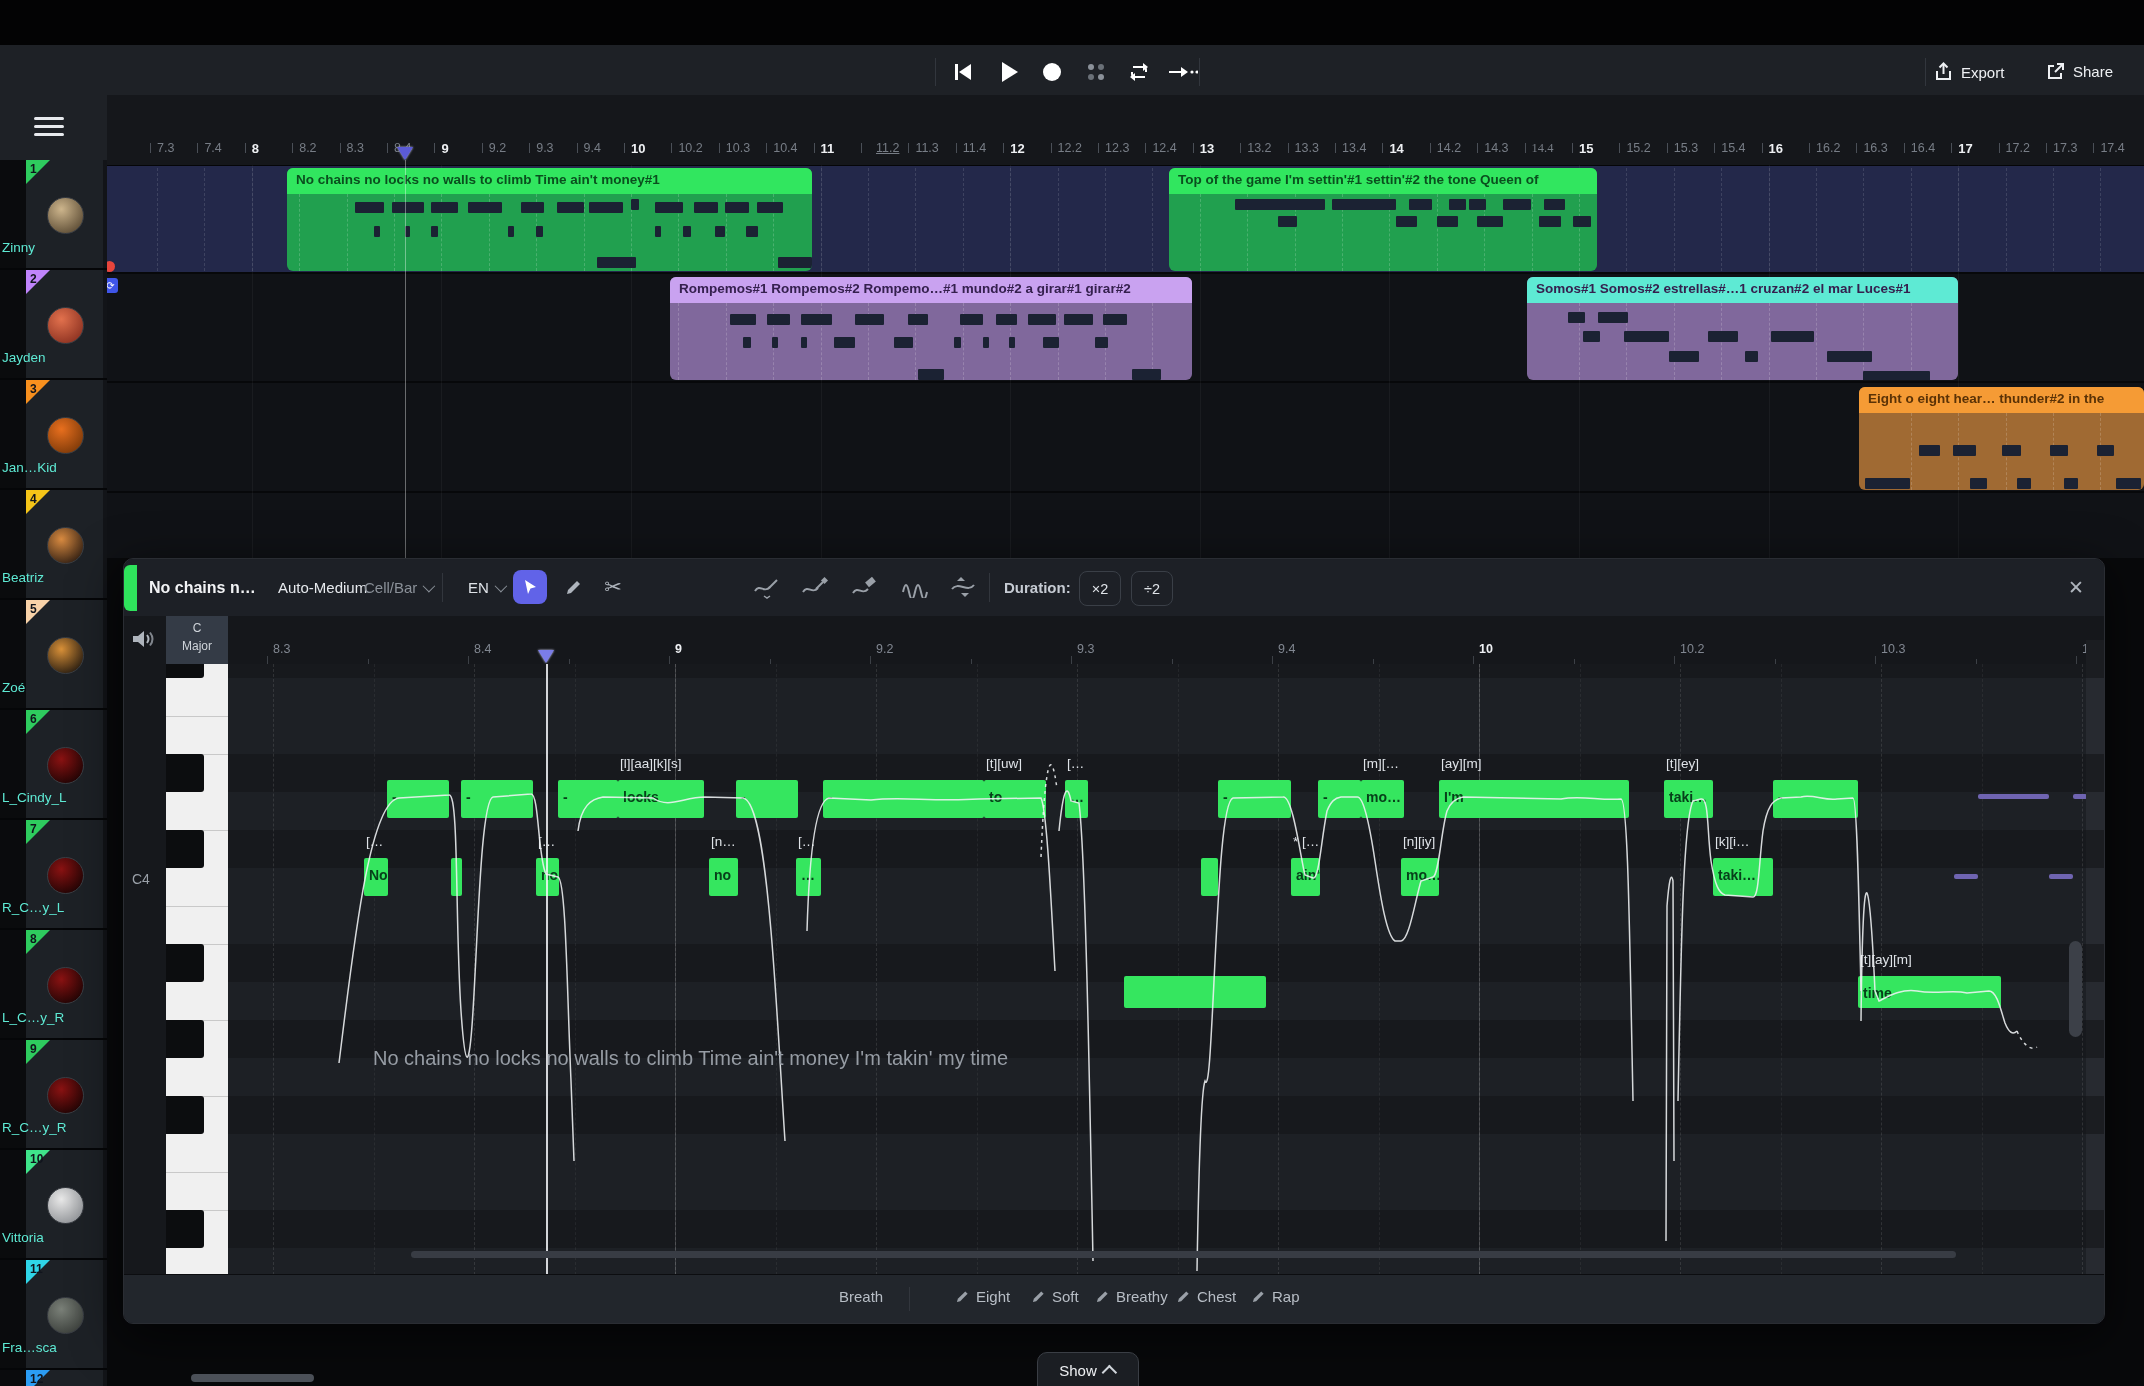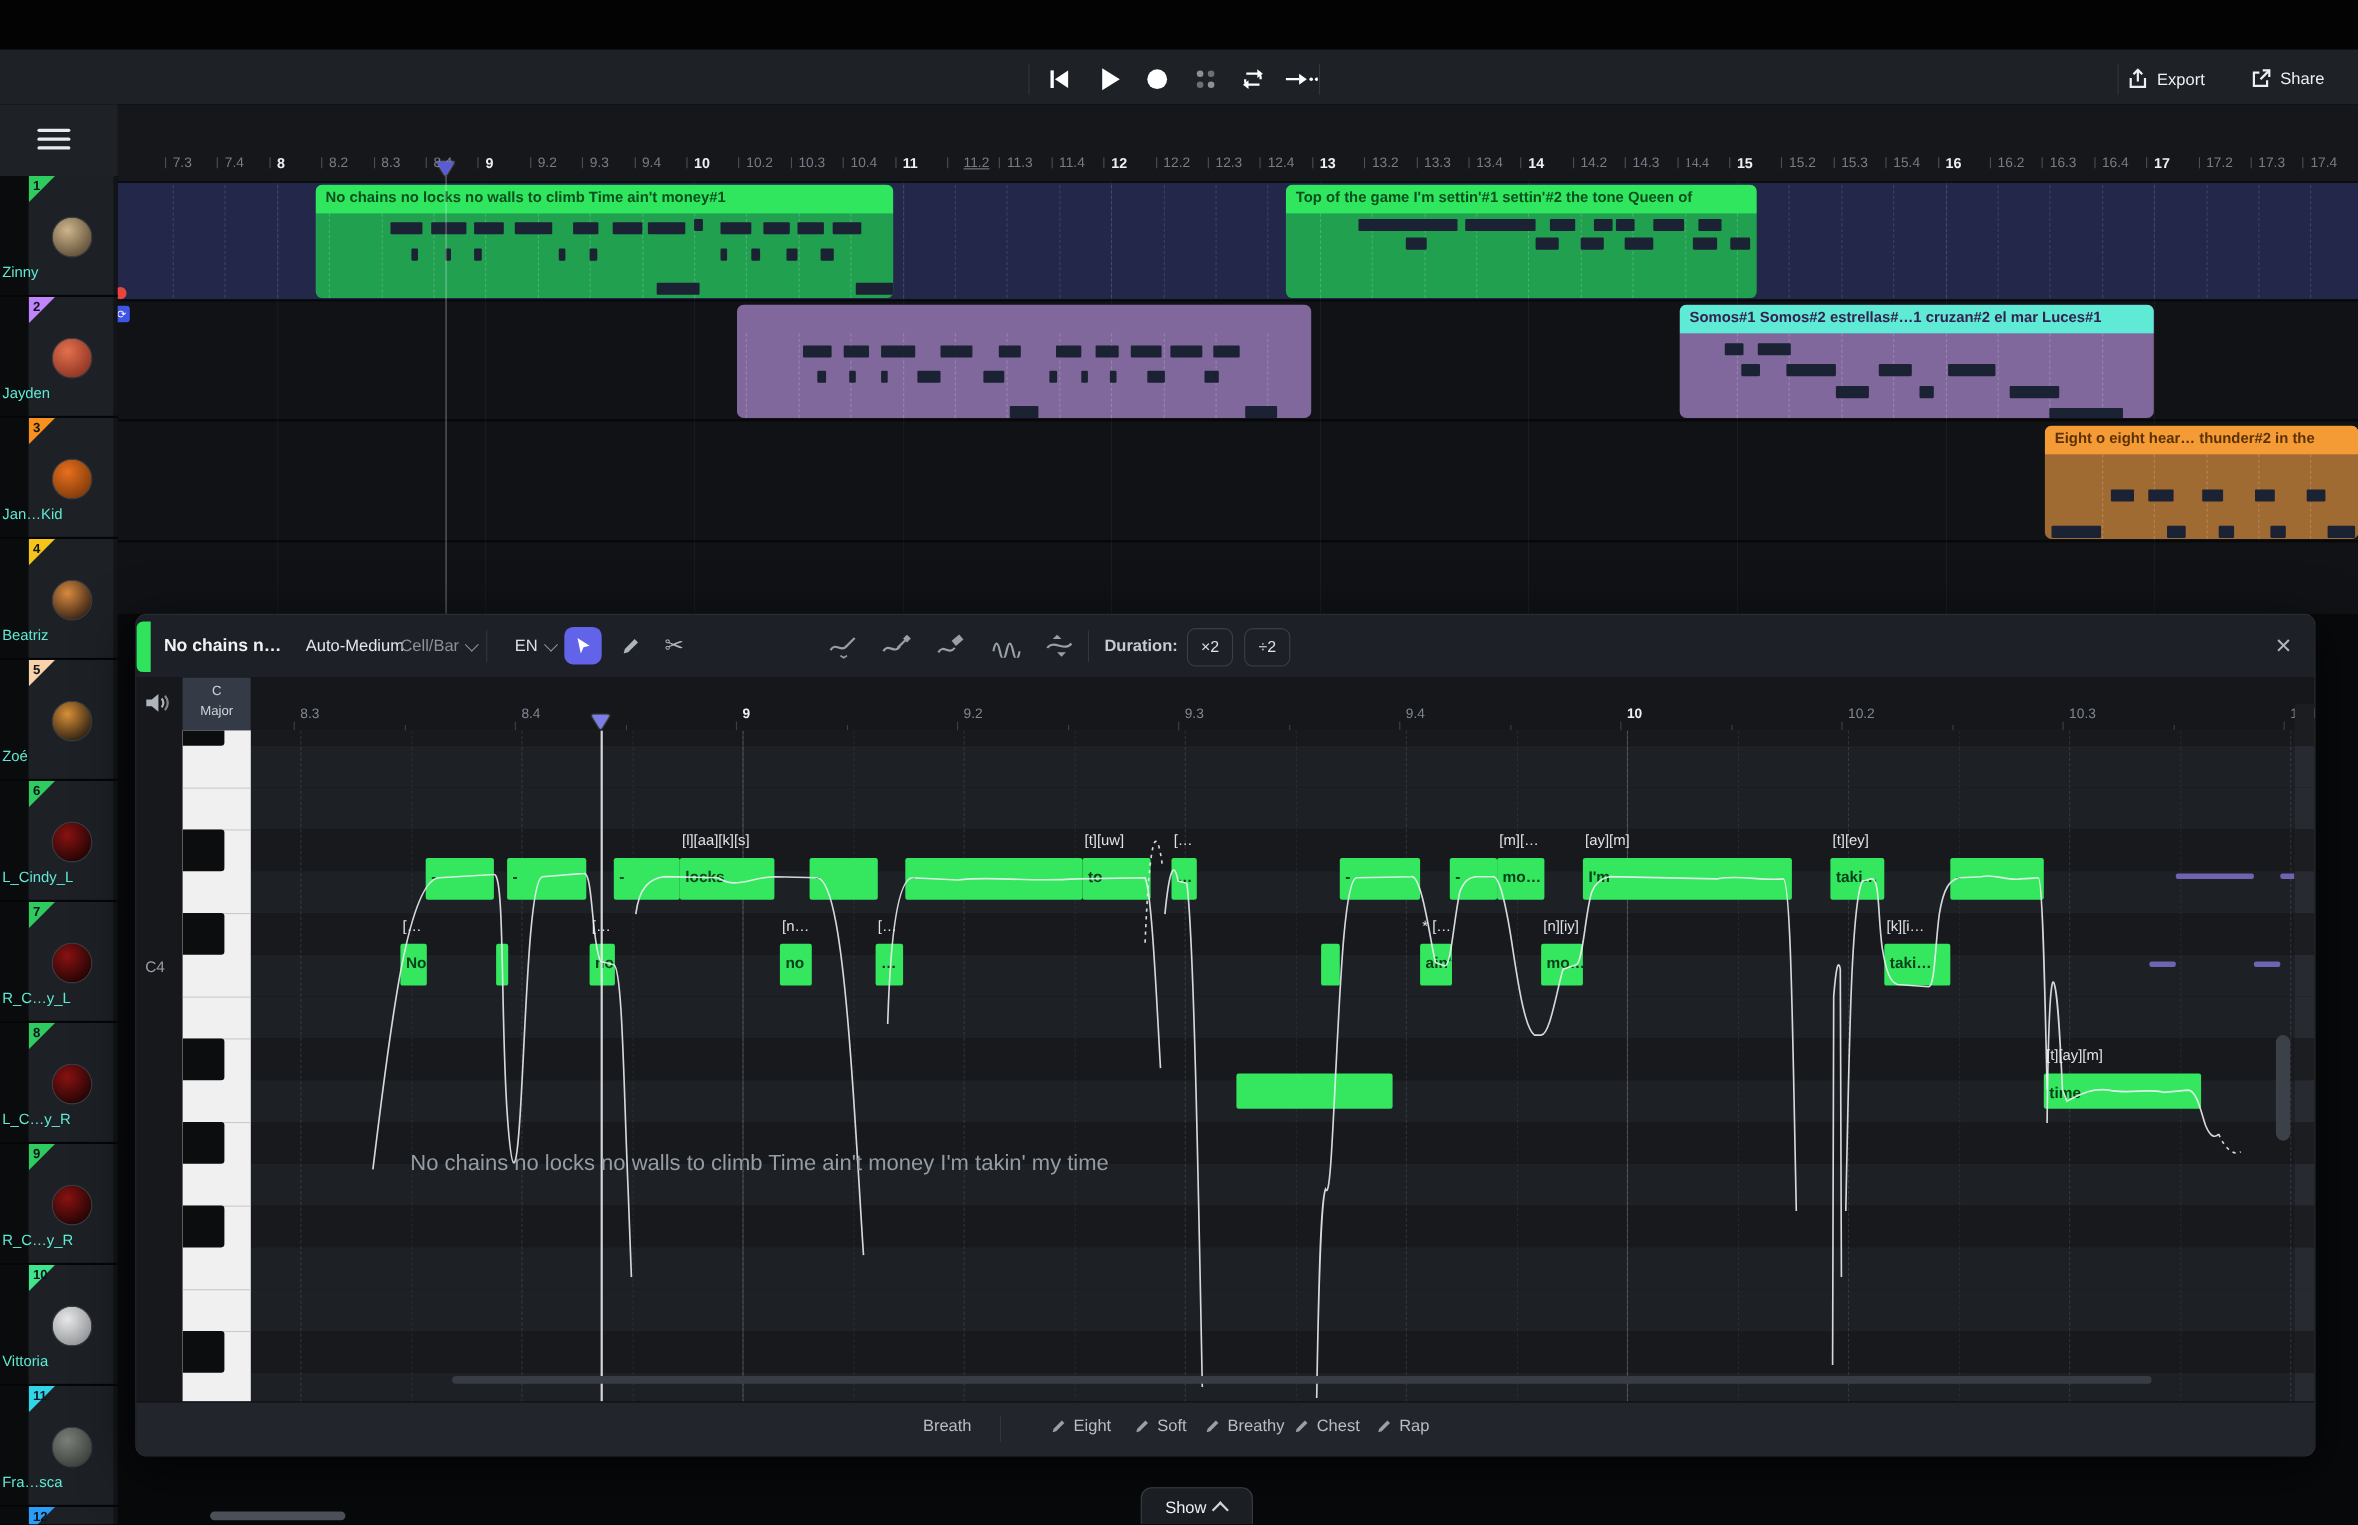--- a/index.html
+++ b/index.html
@@ -440,20 +440,23 @@
             <div class="clip-note" style="left: 164.43px; top: 33.88px; width: 20.88px;"></div>
             <div class="clip-note" style="left: 224.46px; top: 33.88px; width: 18.27px;"></div>
             <div class="clip-note" style="left: 284.49px; top: 33.88px; width: 6.264px;"></div>
             <div class="clip-note" style="left: 313.2px; top: 33.88px; width: 6.264px;"></div>
             <div class="clip-note" style="left: 339.3px; top: 33.88px; width: 5.22px;"></div>
             <div class="clip-note" style="left: 373.23px; top: 33.88px; width: 15.66px;"></div>
             <div class="clip-note" style="left: 425.43px; top: 33.88px; width: 13.05px;"></div>
             <div class="clip-note" style="left: 247.95px; top: 66.22px; width: 26.1px;"></div>
             <div class="clip-note" style="left: 461.97px; top: 66.22px; width: 28.71px;"></div>
           </div>
+          <div class="clip-head" style="background: rgb(201, 162, 240);">
+            <div class="clip-title" style="color: rgb(53, 32, 78);">Rompemos#1 Rompemos#2 Rompemo…#1 mundo#2 a girar#1 girar#2</div>
+          </div>
         </div>
         <div class="clip" style="position: absolute; left: 1527px; top: 182px; width: 431px; height: 103px; background: rgb(128, 104, 156);">
           <div class="clip-body">
             <div class="clip-dash" style="left: 52px;"></div>
             <div class="clip-dash" style="left: 99.4px;"></div>
             <div class="clip-dash" style="left: 146.8px;"></div>
             <div class="clip-dash" style="left: 194.2px;"></div>
             <div class="clip-dash" style="left: 241.6px;"></div>
             <div class="clip-dash" style="left: 289px;"></div>
             <div class="clip-dash" style="left: 336.4px;"></div>

